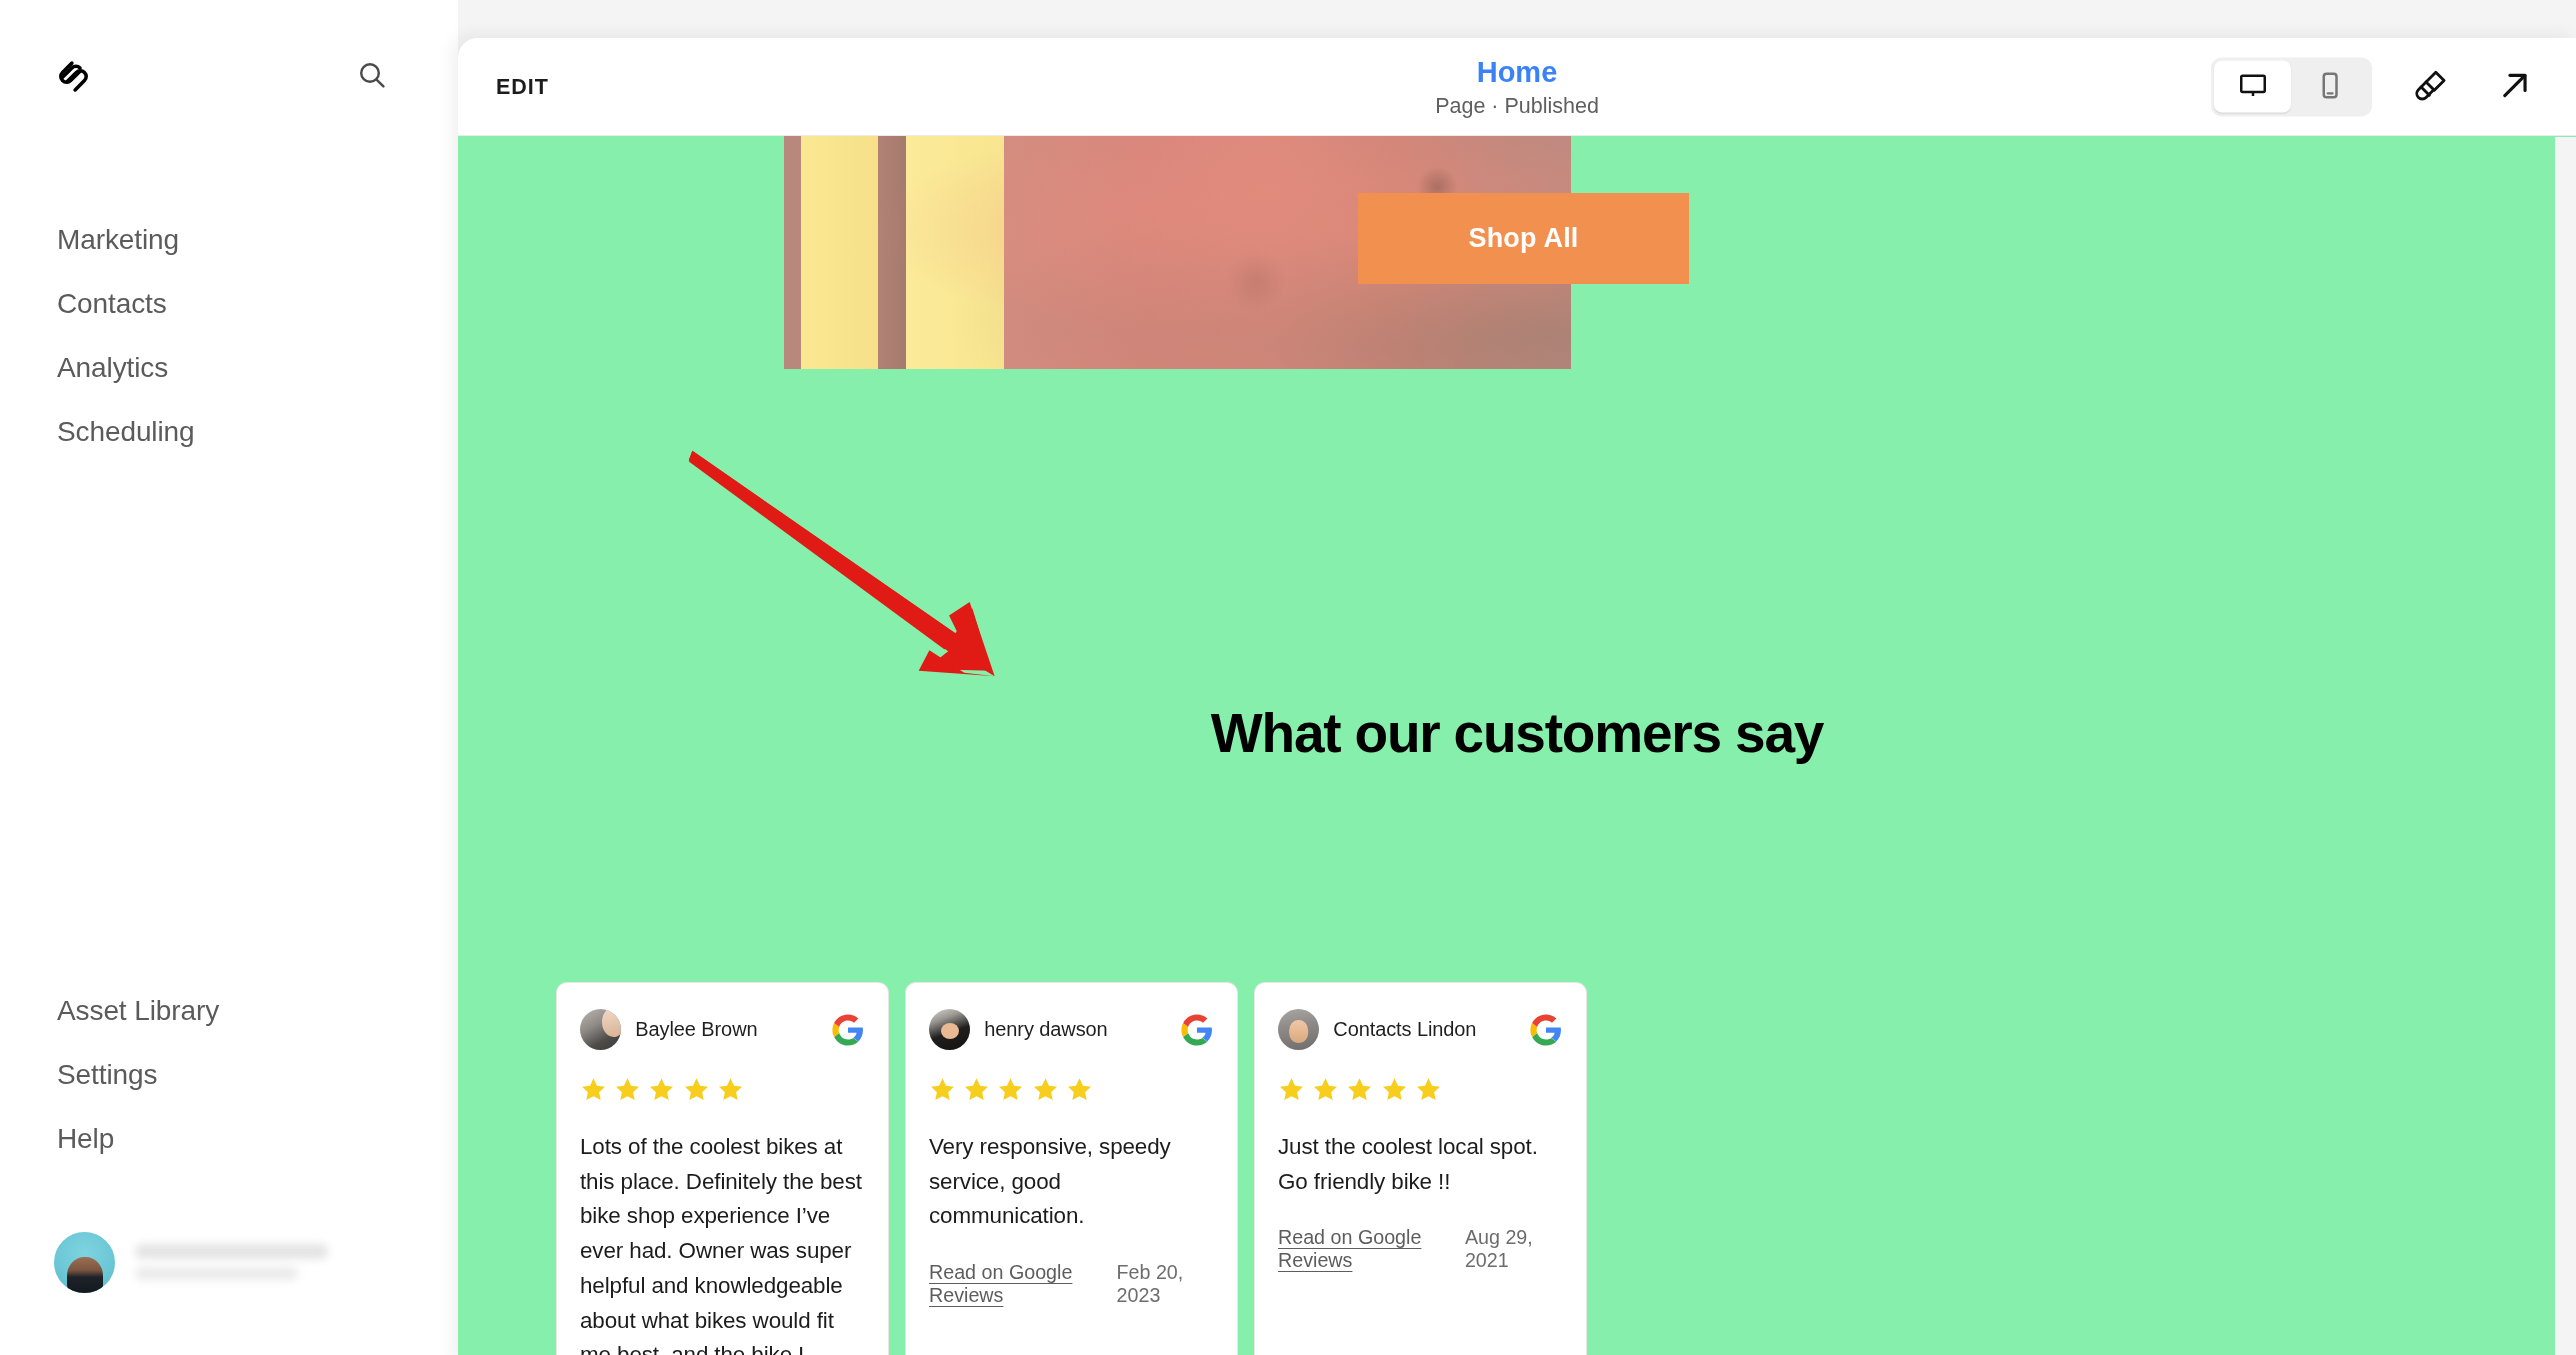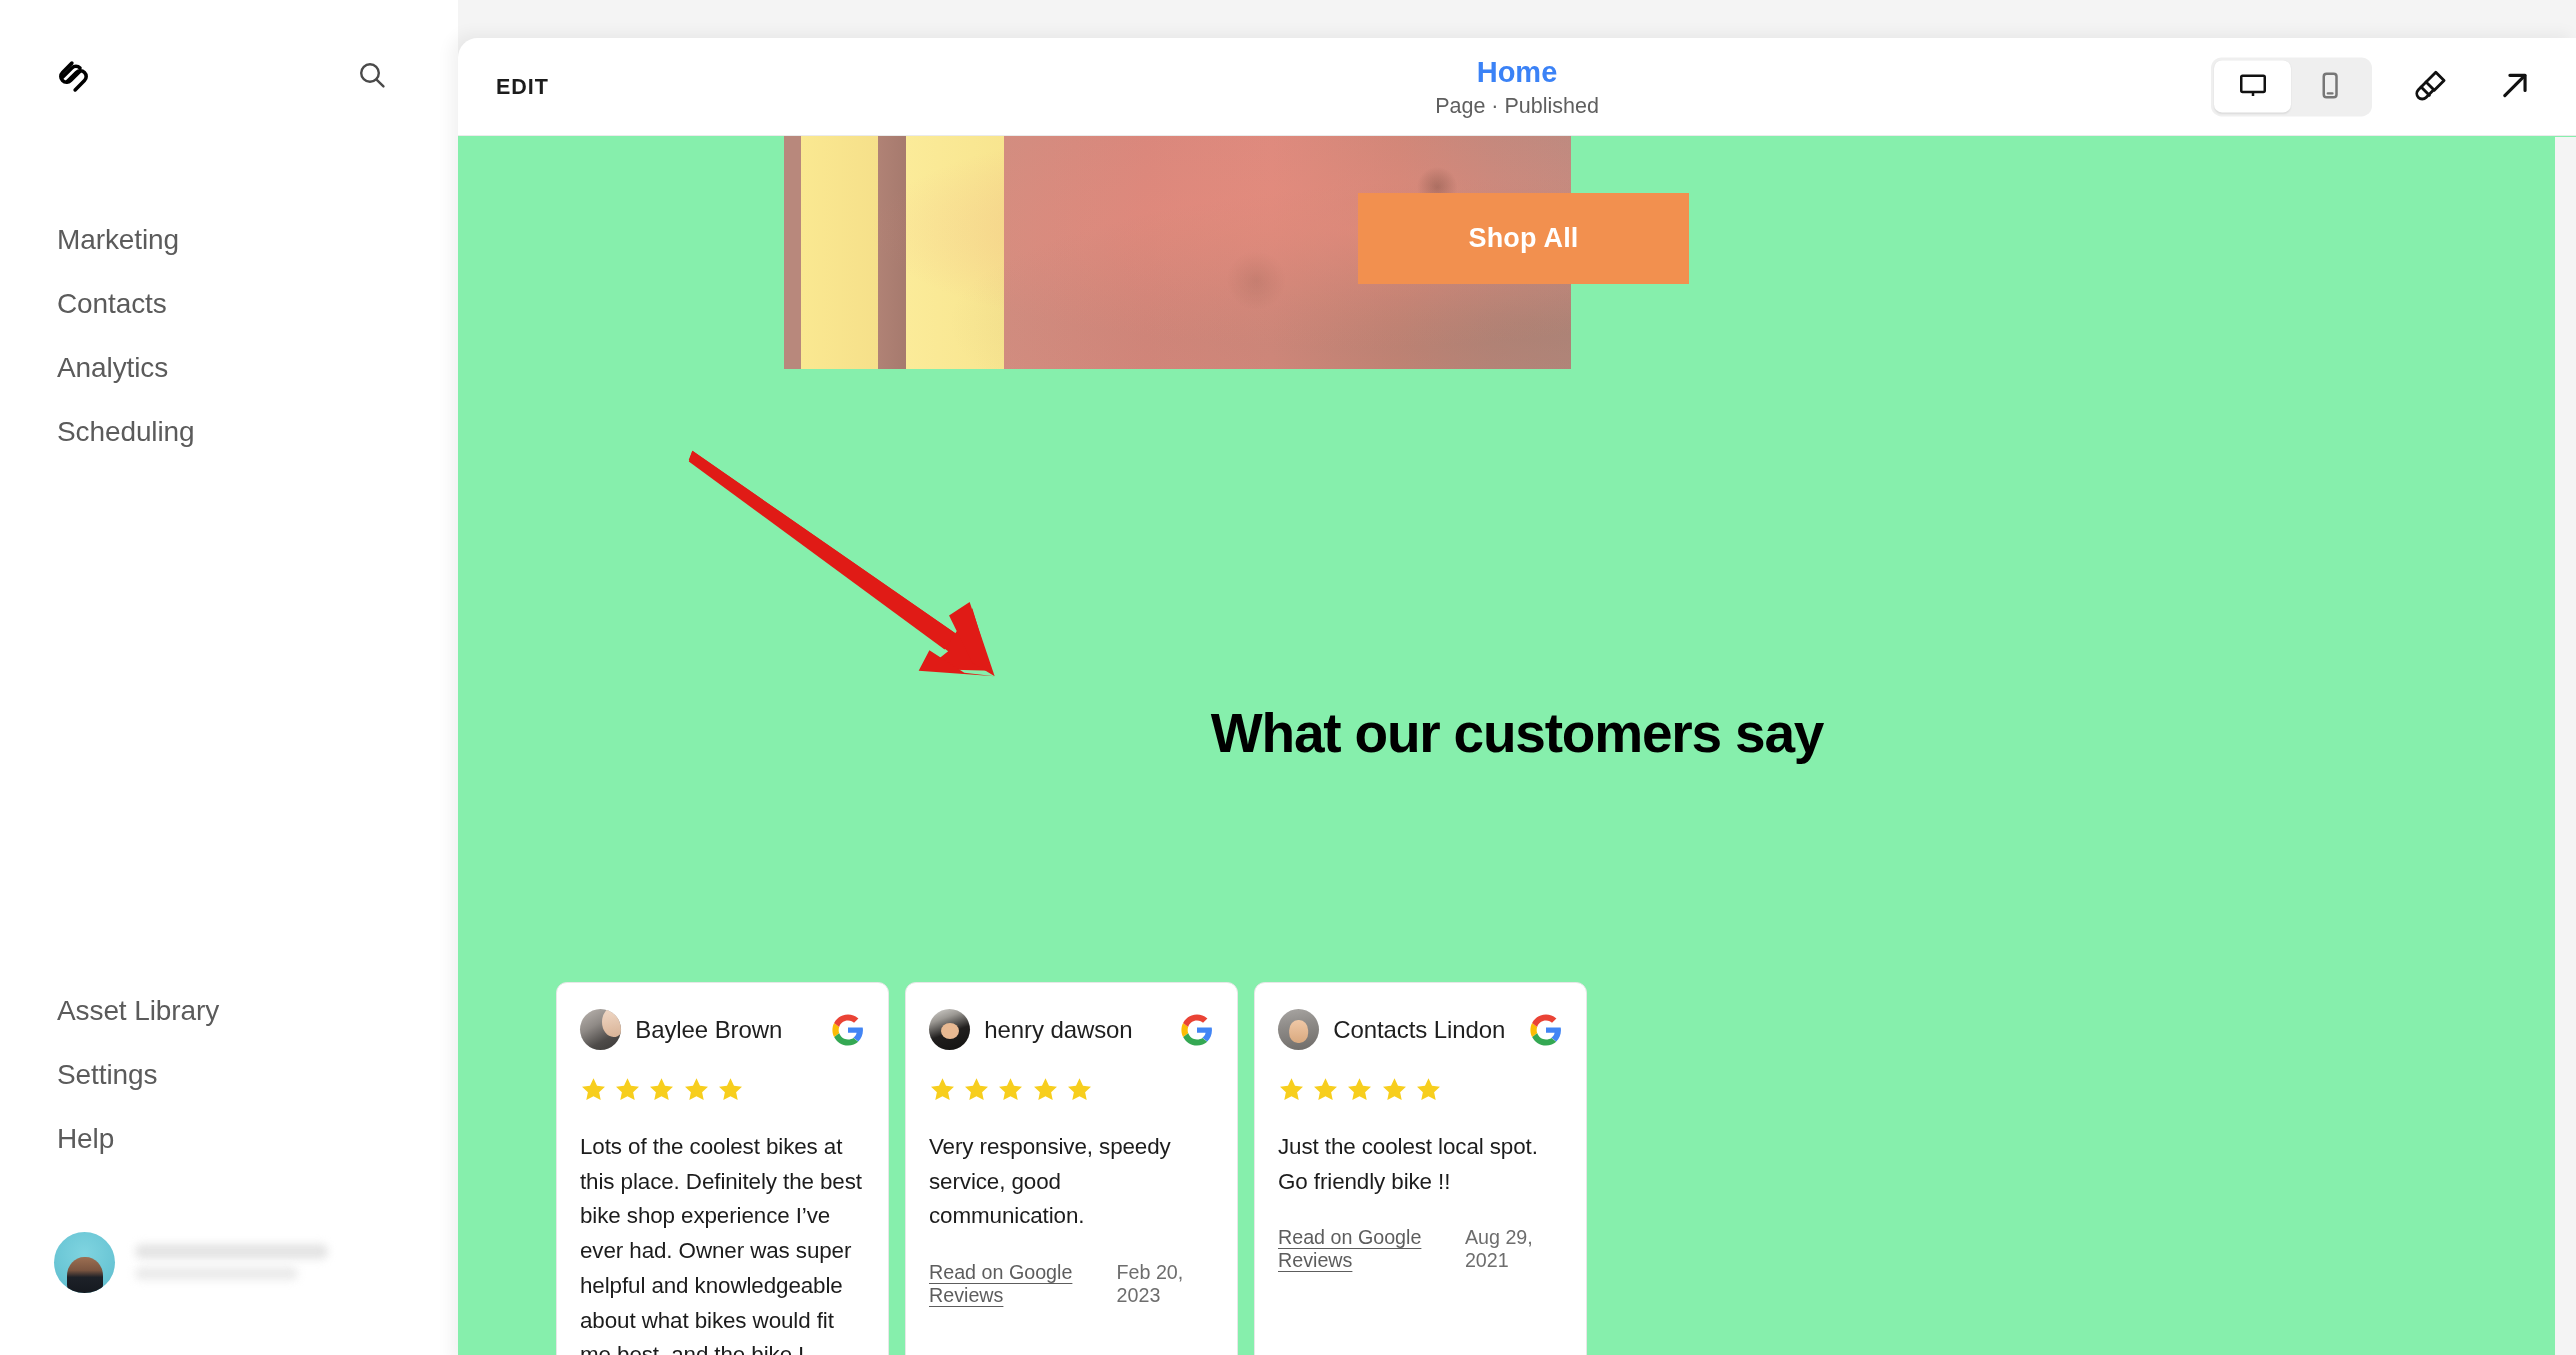--- a/index.html
+++ b/index.html
@@ -241,21 +241,21 @@
     background:#e8b992;
   }
   .rc-avatar.a-margaret { background: linear-gradient(170deg,#a9a6a3 0%,#8e8b88 40%,#6e6b68 100%); }
   .rc-avatar.a-margaret::after {
     content:""; position:absolute; left:50%; top:26%;
     transform:translateX(-50%);
     width:19.7px; height:23px; border-radius:46% 46% 44% 44%;
     background: linear-gradient(180deg,#f0c8a6 0%,#d9a97f 100%);
   }
   .rc-name {
-    font-size: 24px; color: #1f1f1f;
+    font-size: 20px; color: #1f1f1f;
     letter-spacing: -0.1px; white-space: nowrap; text-align: right;
   }
   .rc-source { width: 34px; height: 34px; flex: none; }
 
   .rc-stars { display: flex; gap: 7.2px; margin-top: 23px; }
   .star { width: 27px; height: 27px; display: block; }
 
   .rc-text {
     margin-top: 27px;
     font-size: 22.4px;

